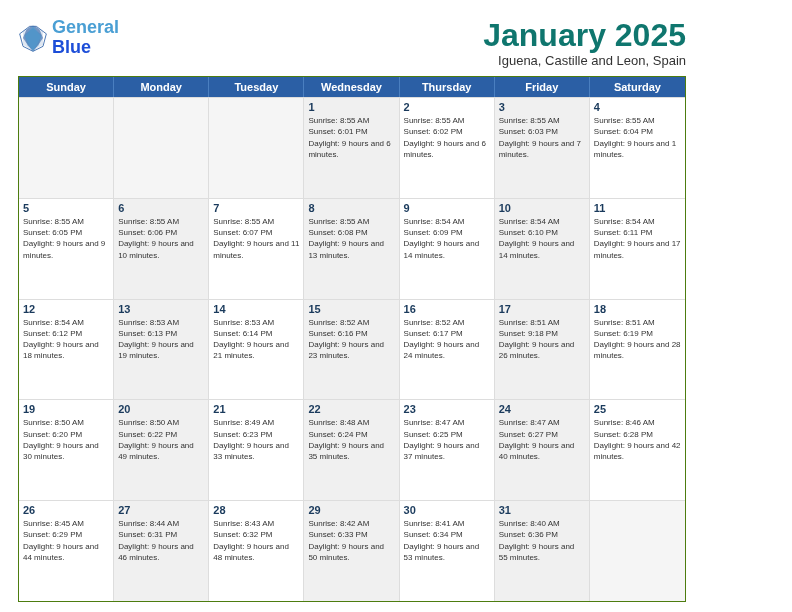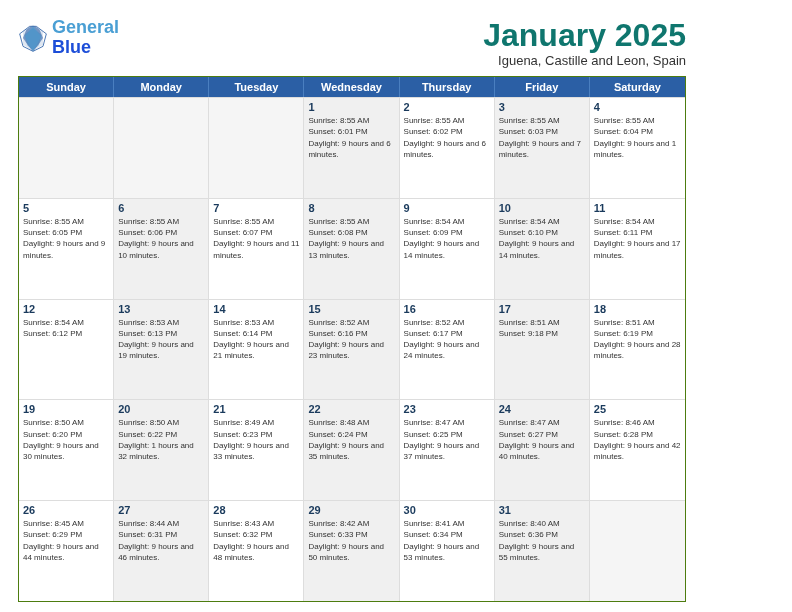--- a/index.html
+++ b/index.html
@@ -215,20 +215,21 @@
             <div class="cell-line">Sunrise: 8:54 AM</div>
             <div class="cell-line">Sunset: 6:11 PM</div>
             <div class="cell-line">Daylight: 9 hours and 17 minutes.</div>
           </div>
         </div>
         <div class="cal-row">
           <div class="cal-cell">
             <div class="day-num">12</div>
             <div class="cell-line">Sunrise: 8:54 AM</div>
             <div class="cell-line">Sunset: 6:12 PM</div>
+            <div class="cell-line">Daylight: 9 hours and 18 minutes.</div>
           </div>
           <div class="cal-cell shaded">
             <div class="day-num">13</div>
             <div class="cell-line">Sunrise: 8:53 AM</div>
             <div class="cell-line">Sunset: 6:13 PM</div>
             <div class="cell-line">Daylight: 9 hours and 19 minutes.</div>
           </div>
           <div class="cal-cell">
             <div class="day-num">14</div>
             <div class="cell-line">Sunrise: 8:53 AM</div>
@@ -244,40 +245,41 @@
           <div class="cal-cell">
             <div class="day-num">16</div>
             <div class="cell-line">Sunrise: 8:52 AM</div>
             <div class="cell-line">Sunset: 6:17 PM</div>
             <div class="cell-line">Daylight: 9 hours and 24 minutes.</div>
           </div>
           <div class="cal-cell shaded">
             <div class="day-num">17</div>
             <div class="cell-line">Sunrise: 8:51 AM</div>
             <div class="cell-line">Sunset: 9:18 PM</div>
+            <div class="cell-line">Daylight: 9 hours and 26 minutes.</div>
           </div>
           <div class="cal-cell">
             <div class="day-num">18</div>
             <div class="cell-line">Sunrise: 8:51 AM</div>
             <div class="cell-line">Sunset: 6:19 PM</div>
             <div class="cell-line">Daylight: 9 hours and 28 minutes.</div>
           </div>
         </div>
         <div class="cal-row">
           <div class="cal-cell">
             <div class="day-num">19</div>
             <div class="cell-line">Sunrise: 8:50 AM</div>
             <div class="cell-line">Sunset: 6:20 PM</div>
             <div class="cell-line">Daylight: 9 hours and 30 minutes.</div>
           </div>
           <div class="cal-cell shaded">
             <div class="day-num">20</div>
             <div class="cell-line">Sunrise: 8:50 AM</div>
             <div class="cell-line">Sunset: 6:22 PM</div>
-            <div class="cell-line">Daylight: 1 hours and 32 minutes.</div>
+            <div class="cell-line">Daylight: 9 hours and 49 minutes.</div>
           </div>
           <div class="cal-cell">
             <div class="day-num">21</div>
             <div class="cell-line">Sunrise: 8:49 AM</div>
             <div class="cell-line">Sunset: 6:23 PM</div>
             <div class="cell-line">Daylight: 9 hours and 33 minutes.</div>
           </div>
           <div class="cal-cell shaded">
             <div class="day-num">22</div>
             <div class="cell-line">Sunrise: 8:48 AM</div>

